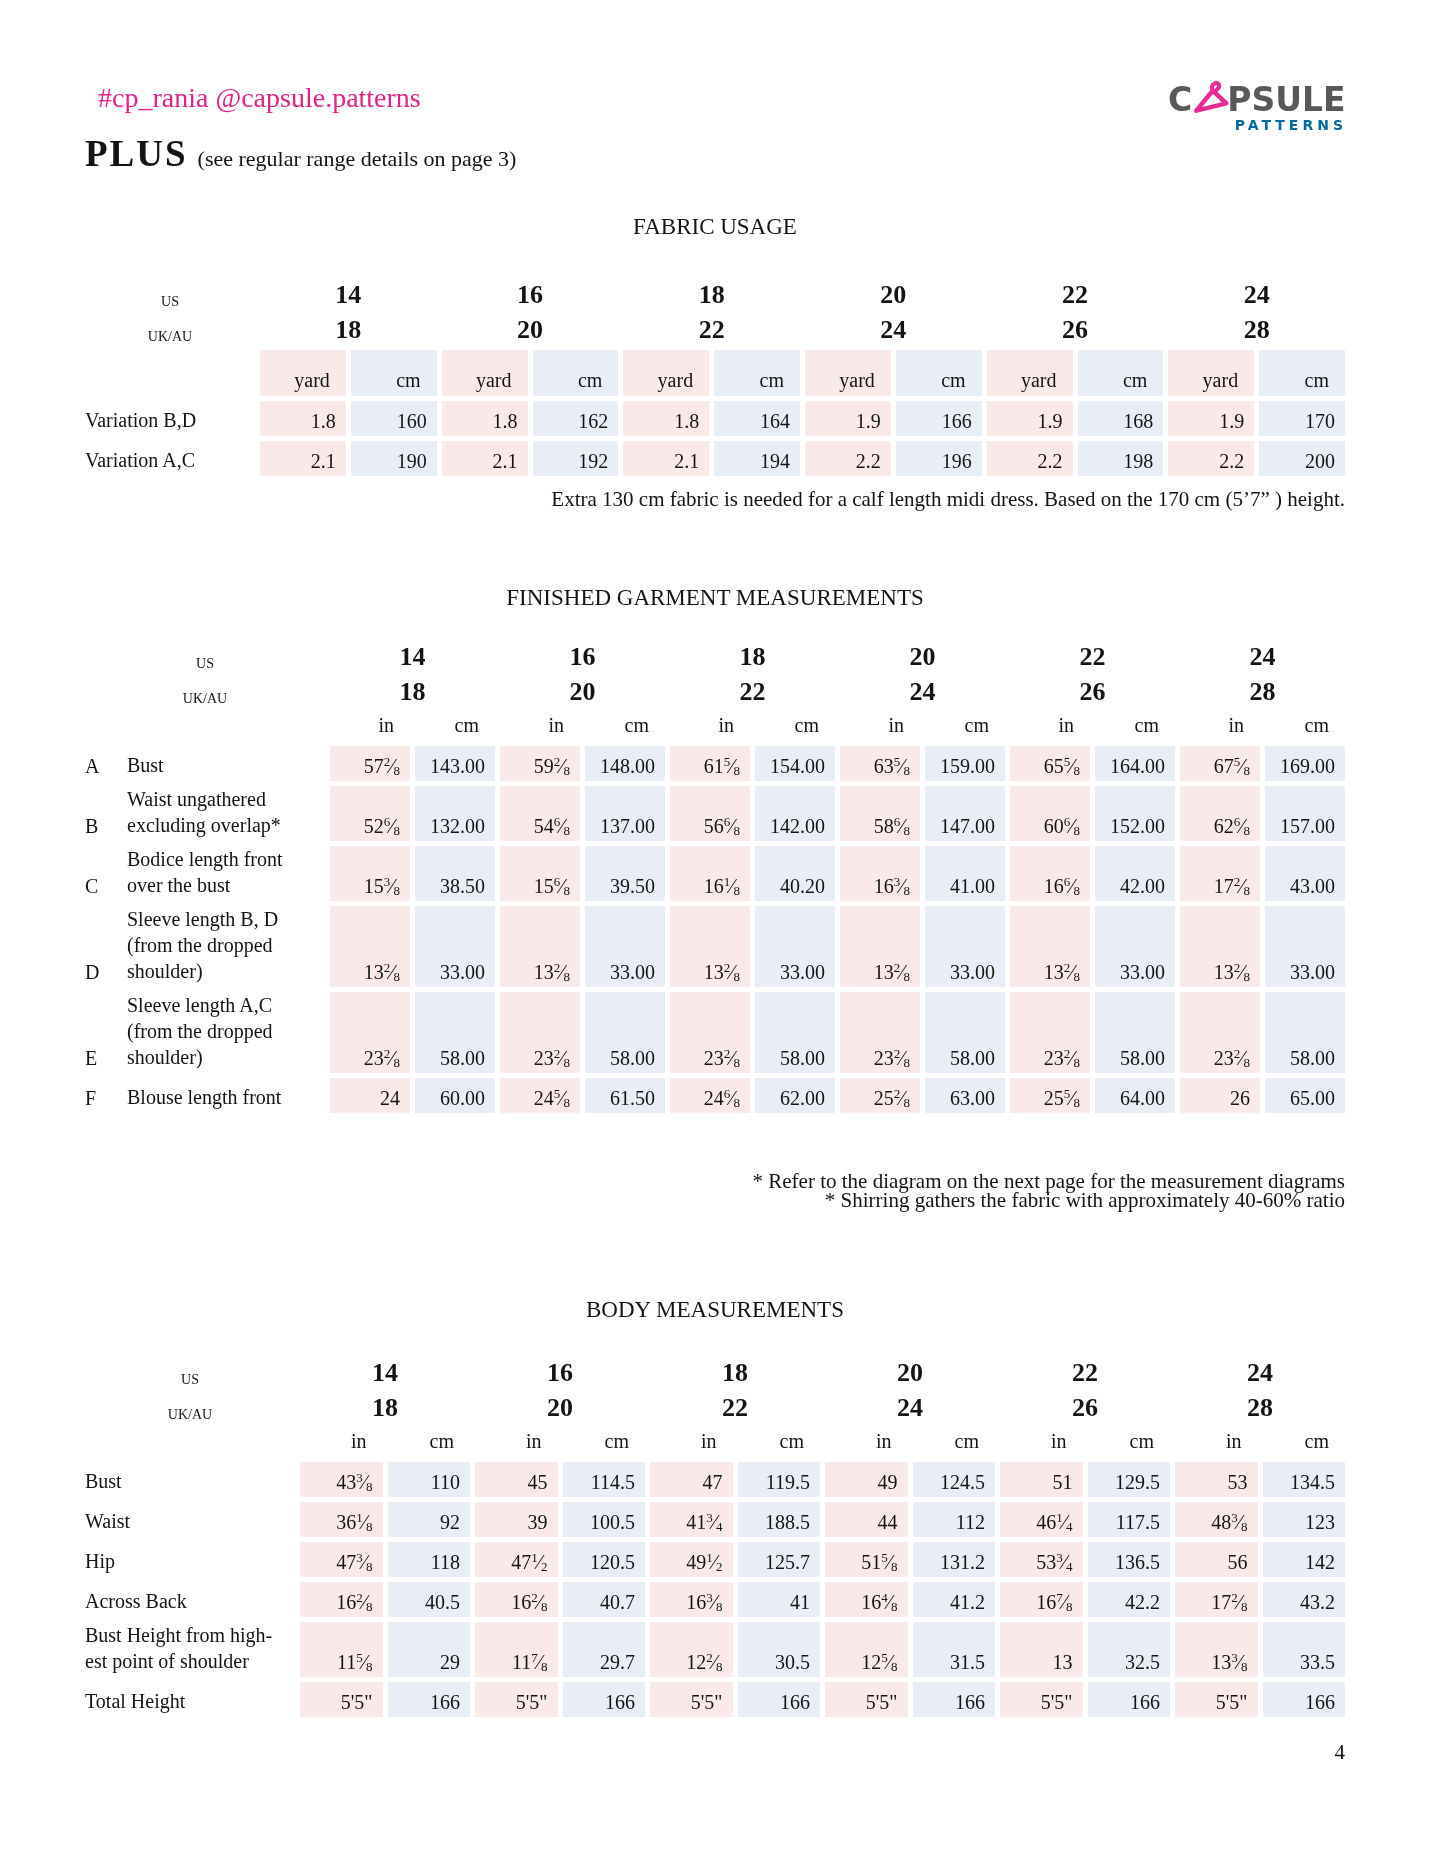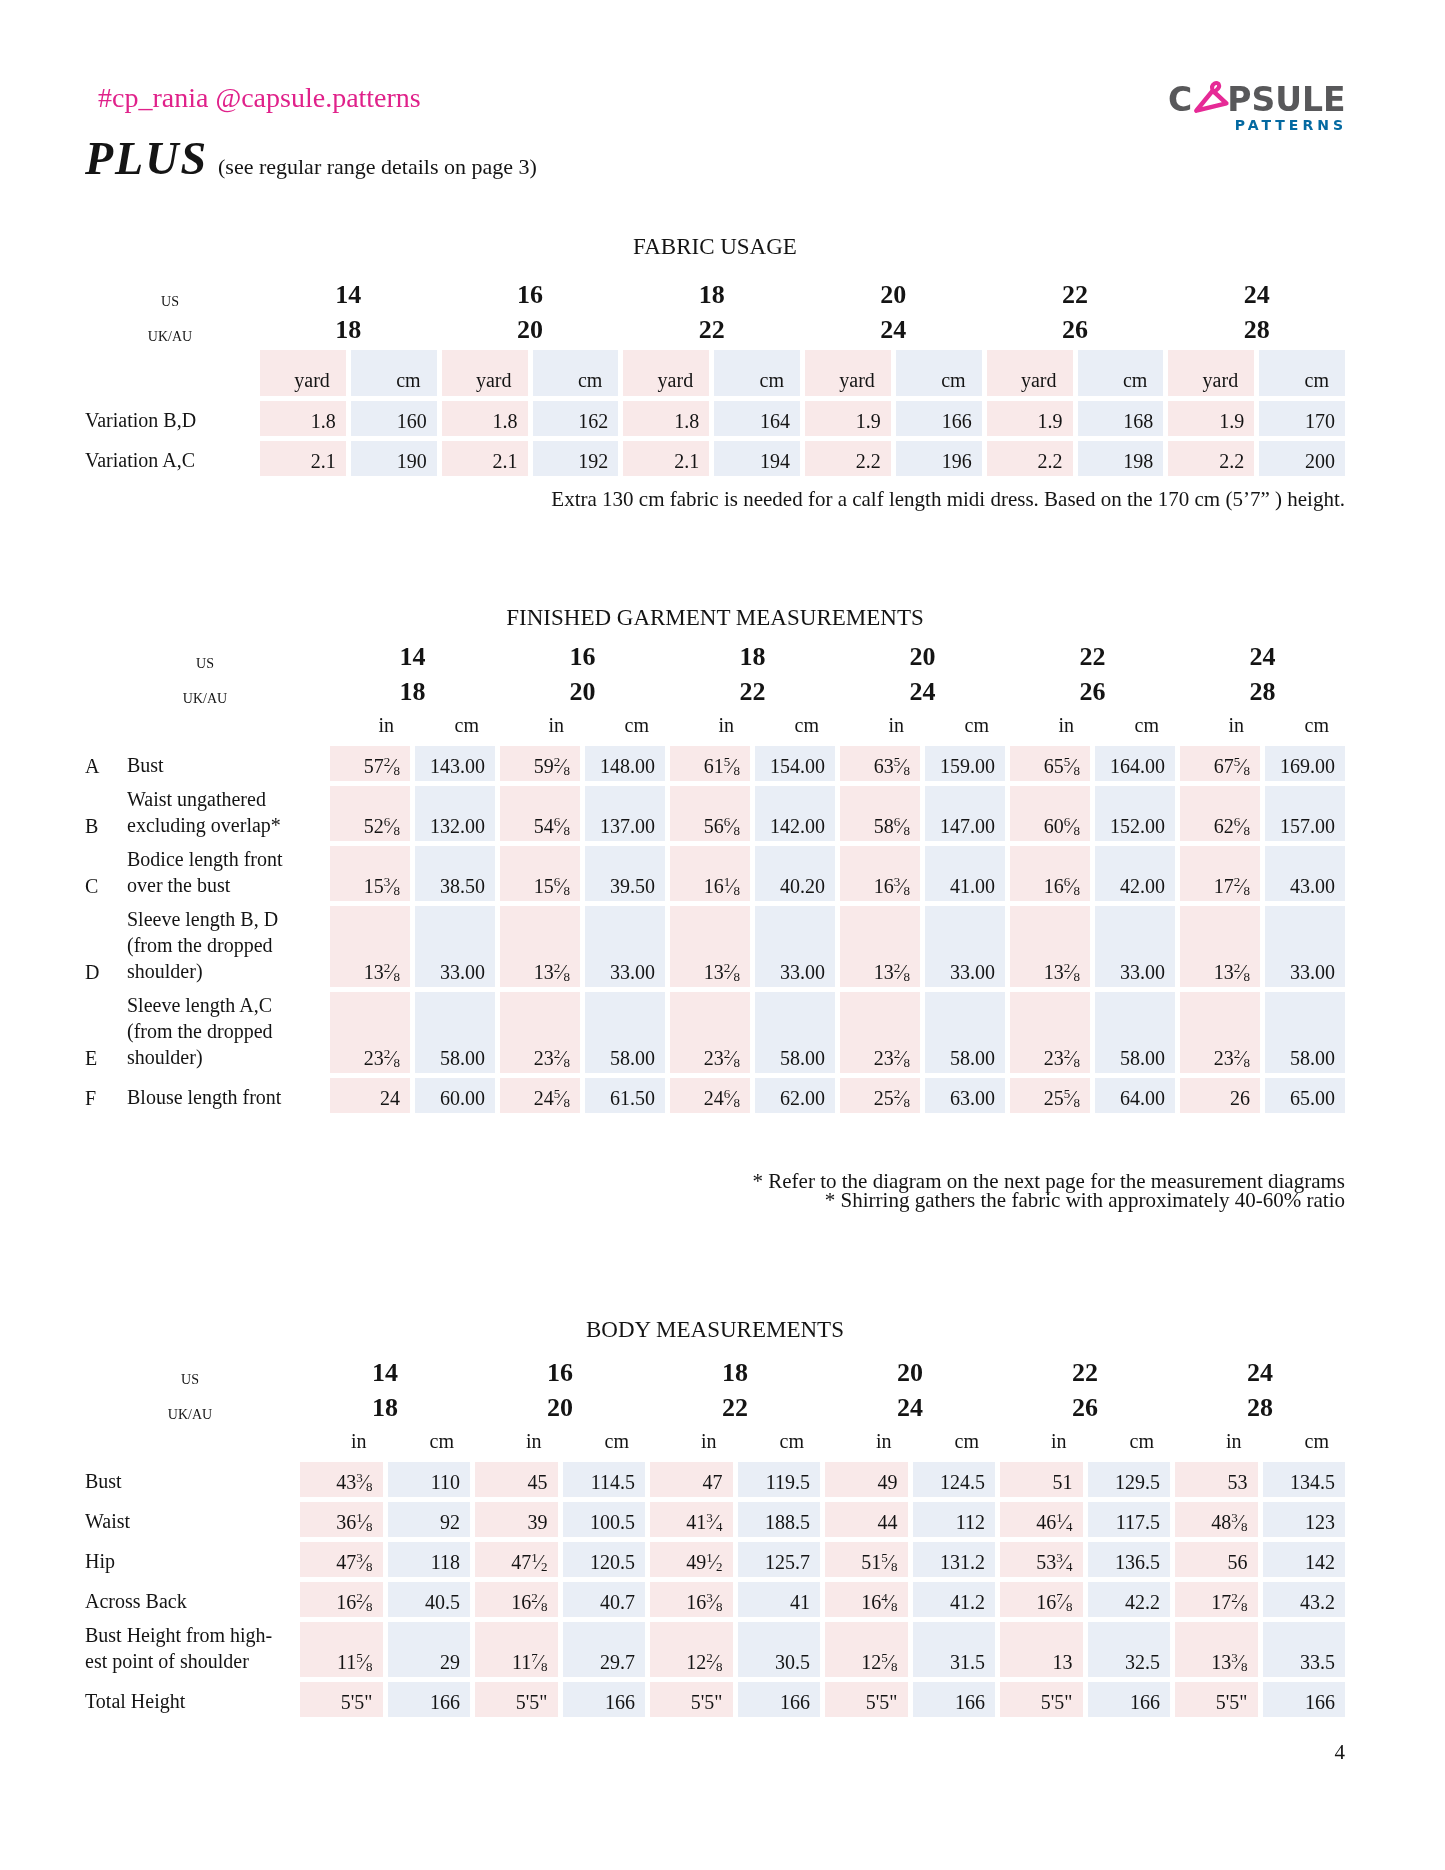--- a/index.html
+++ b/index.html
@@ -12,24 +12,24 @@
 
   
   .logo { position:absolute; left:1168px; top:78px; width:180px; }
   .logo-row { display:flex; align-items:center; font-family:"DejaVu Sans","Liberation Sans",sans-serif;
               font-weight:bold; font-size:33px; color:#58585a; letter-spacing:0px; line-height:1; }
   .logo-hanger { margin:0 -3px 0 -2px; }
   .logo-sub { text-align:right; font-family:"DejaVu Sans","Liberation Sans",sans-serif; font-weight:bold;
               font-size:14px; letter-spacing:4px; color:#0369a1; margin-top:-4px; padding-right:1px; }
 
   .plus-line { position:absolute; left:85px; top:132px; }
-  .plus-title { font-size:46px; font-weight:bold; font-style:italic; letter-spacing:2px; }
+  .plus-title { font-size:37px; font-weight:bold; letter-spacing:2px; }
   .plus-sub { font-size:22px; margin-left:10px; }
 
-  .sec-title { position:absolute; left:85px; width:1260px; text-align:center; font-size:23px;margin-top:20px; }
+  .sec-title { position:absolute; left:85px; width:1260px; text-align:center; font-size:23px; }
   .note-line { position:absolute; left:85px; width:1260px; text-align:right; font-size:21px; }
 
   .mtable { position:absolute; left:85px; width:1260px; display:grid;
             grid-template-columns: var(--labelw) repeat(12, 1fr);
             column-gap:5px; row-gap:5px; font-size:20px; }
   .size-cell { grid-column: span 2; text-align:center; font-weight:bold; font-size:26px; height:30px;
                display:flex; align-items:flex-end; justify-content:center; }
   .size-label { font-weight:normal; font-size:14px; height:30px; display:flex; align-items:flex-end; justify-content:center; }
   .unit-cell { display:flex; justify-content:flex-end; align-items:flex-end; padding:2px 16px 4px 0;text-align:center; }
   .unit-tall { min-height:40px; }

